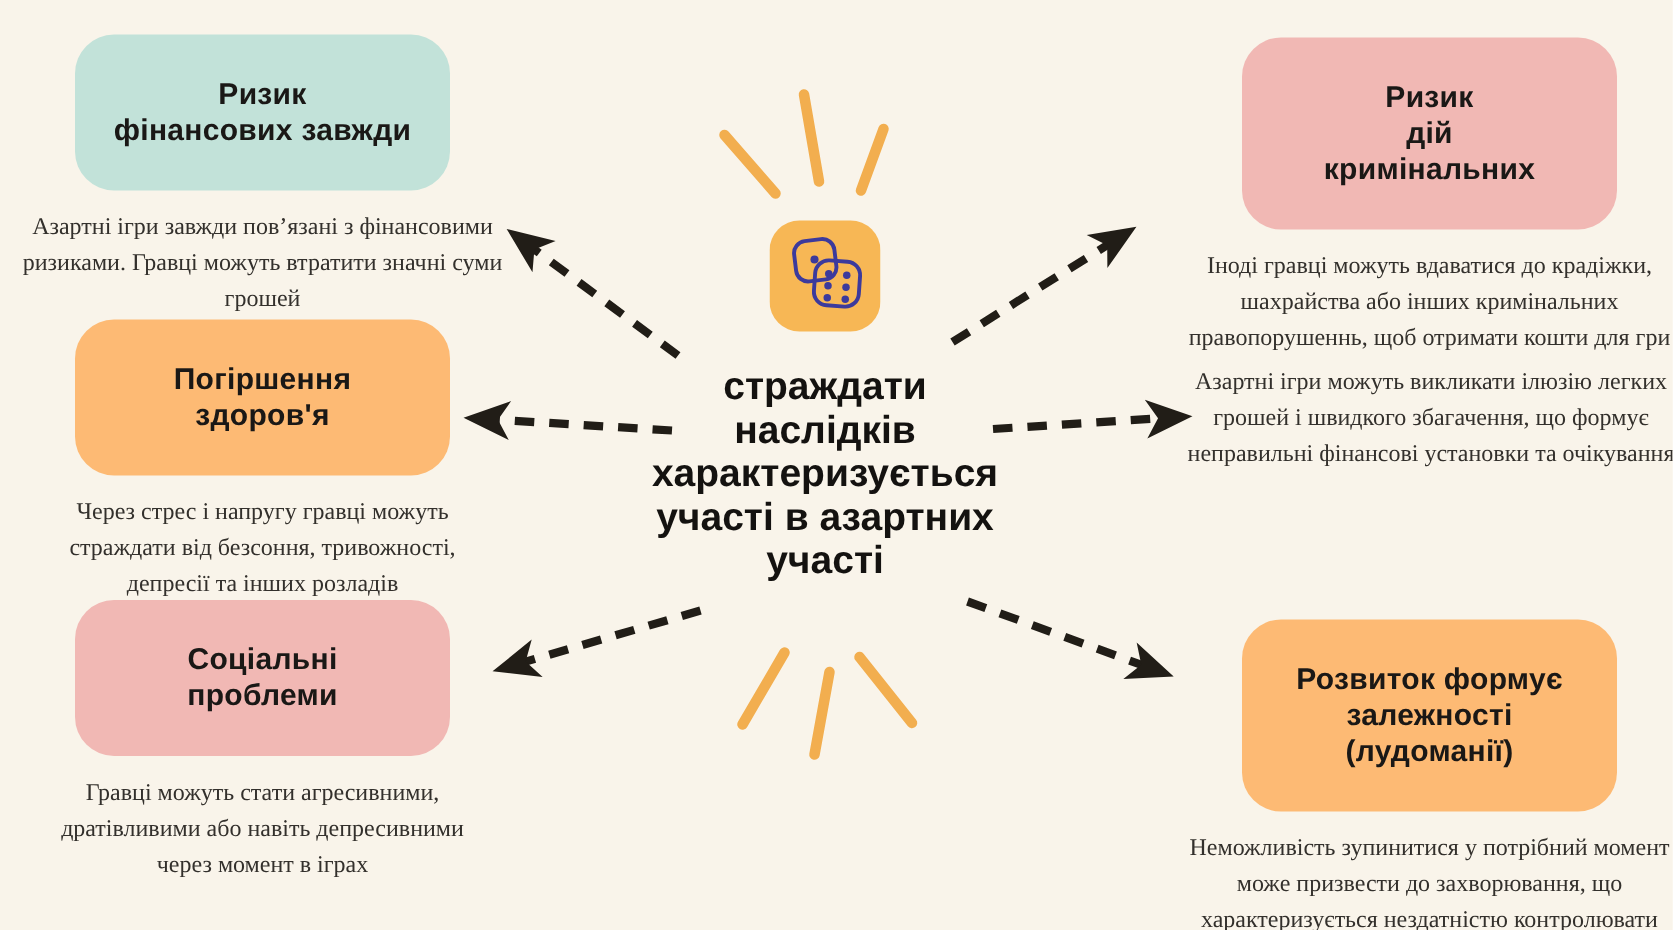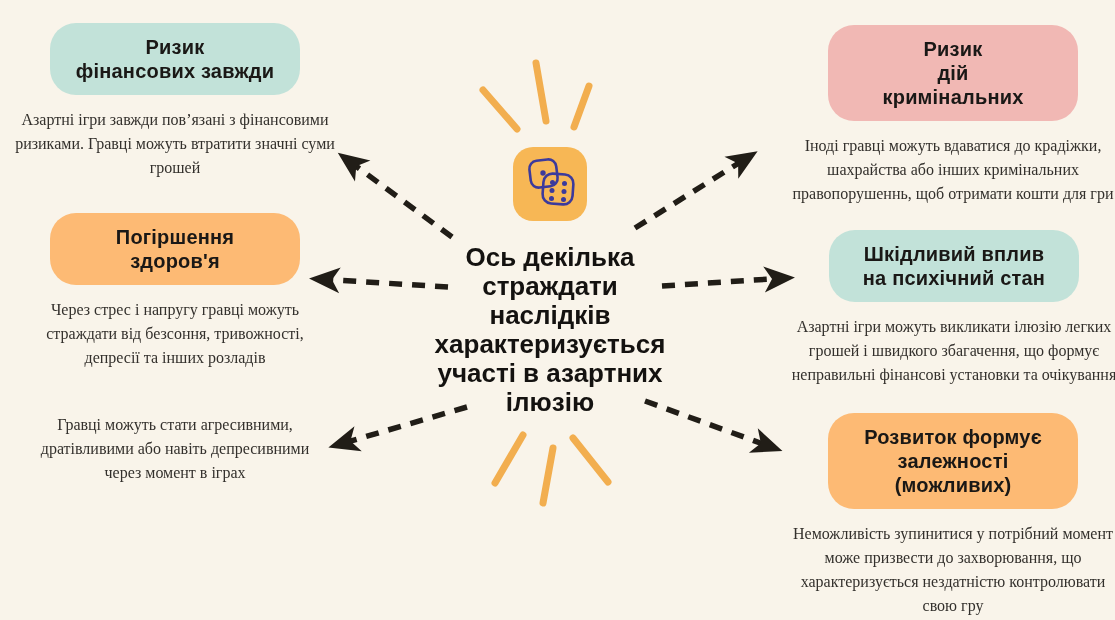--- a/index.html
+++ b/index.html
@@ -9,21 +9,21 @@
     background:#f9f4ea;
     font-family:"Liberation Sans", sans-serif;
     overflow:hidden;
   }
   .arrows-layer{position:absolute;left:0;top:0;width:1115px;height:620px;}
   .card{position:absolute;text-align:center;}
   .pill{
     display:inline-block;
     box-sizing:border-box;
     min-width:250px;
-    padding:12px 22px;
+    padding:28px 22px;
     border-radius:26px;
     font-weight:700;
     font-size:20px;
     line-height:24px;
     color:#1a1816;
     letter-spacing:.2px;
   }
   .pill.teal{background:#c2e2d9;}
   .pill.yellow{background:#fdba74;}
   .pill.pink{background:#f1b8b4;}
@@ -90,26 +90,25 @@
         <circle cx="39" y="0" cy="44.5" r="2.5"></circle>
         <circle cx="38.5" cy="52.5" r="2.5"></circle>
         <circle cx="51.5" cy="37.5" r="2.5"></circle>
         <circle cx="51" cy="45.5" r="2.5"></circle>
         <circle cx="50.5" cy="53.5" r="2.5"></circle>
       </g>
     </svg>
   </div>
 
   <div class="center-title">
-    <div>Ось декілька</div>
     <div>страждати</div>
     <div>наслідків</div>
     <div>характеризується</div>
     <div>участі в азартних</div>
-    <div>ілюзію</div>
+    <div>участі</div>
   </div>
 
   <svg class="rays bottom" width="132" height="82">
     <g stroke="#f2ae4f" stroke-width="7" stroke-linecap="round">
       <line x1="10" y1="53" x2="38" y2="5"></line>
       <line x1="58" y1="73" x2="68" y2="18"></line>
       <line x1="123" y1="52" x2="88" y2="8"></line>
     </g>
   </svg>
 
@@ -123,42 +122,42 @@
 
   <div class="card" style="left:8px;top:213px;width:334px;">
     <div class="pill yellow">
       <div>Погіршення</div>
       <div>здоров'я</div>
     </div>
     <p class="body-text" style="max-width:310px;">Через стрес і напругу гравці можуть страждати від безсоння, тривожності, депресії та інших розладів</p>
   </div>
 
   <div class="card" style="left:8px;top:400px;width:334px;">
+    <div class="pill pink">
+      <div>Соціальні</div>
+      <div>проблеми</div>
+    </div>
     <p class="body-text" style="max-width:300px;">Гравці можуть стати агресивними, дратівливими або навіть депресивними через момент в іграх</p>
   </div>
 
   <div class="card" style="left:788px;top:25px;width:330px;">
     <div class="pill pink">
       <div>Ризик</div>
       <div>дій</div>
       <div>кримінальних</div>
     </div>
     <p class="body-text" style="max-width:330px;">Іноді гравці можуть вдаватися до крадіжки, шахрайства або інших кримінальних правопорушеннь, щоб отримати кошти для гри</p>
   </div>
 
   <div class="card" style="left:790px;top:230px;width:328px;">
-    <div class="pill teal">
-      <div>Шкідливий вплив</div>
-      <div>на психічний стан</div>
-    </div>
     <p class="body-text" style="max-width:328px;">Азартні ігри можуть викликати ілюзію легких грошей і швидкого збагачення, що формує неправильні фінансові установки та очікування</p>
   </div>
 
   <div class="card" style="left:788px;top:413px;width:330px;">
     <div class="pill yellow">
       <div>Розвиток формує</div>
       <div>залежності</div>
-      <div>(можливих)</div>
+      <div>(лудоманії)</div>
     </div>
     <p class="body-text" style="max-width:330px;">Неможливість зупинитися у потрібний момент може призвести до захворювання, що характеризується нездатністю контролювати свою гру</p>
   </div>
 
 </div>
 
 </body></html>

